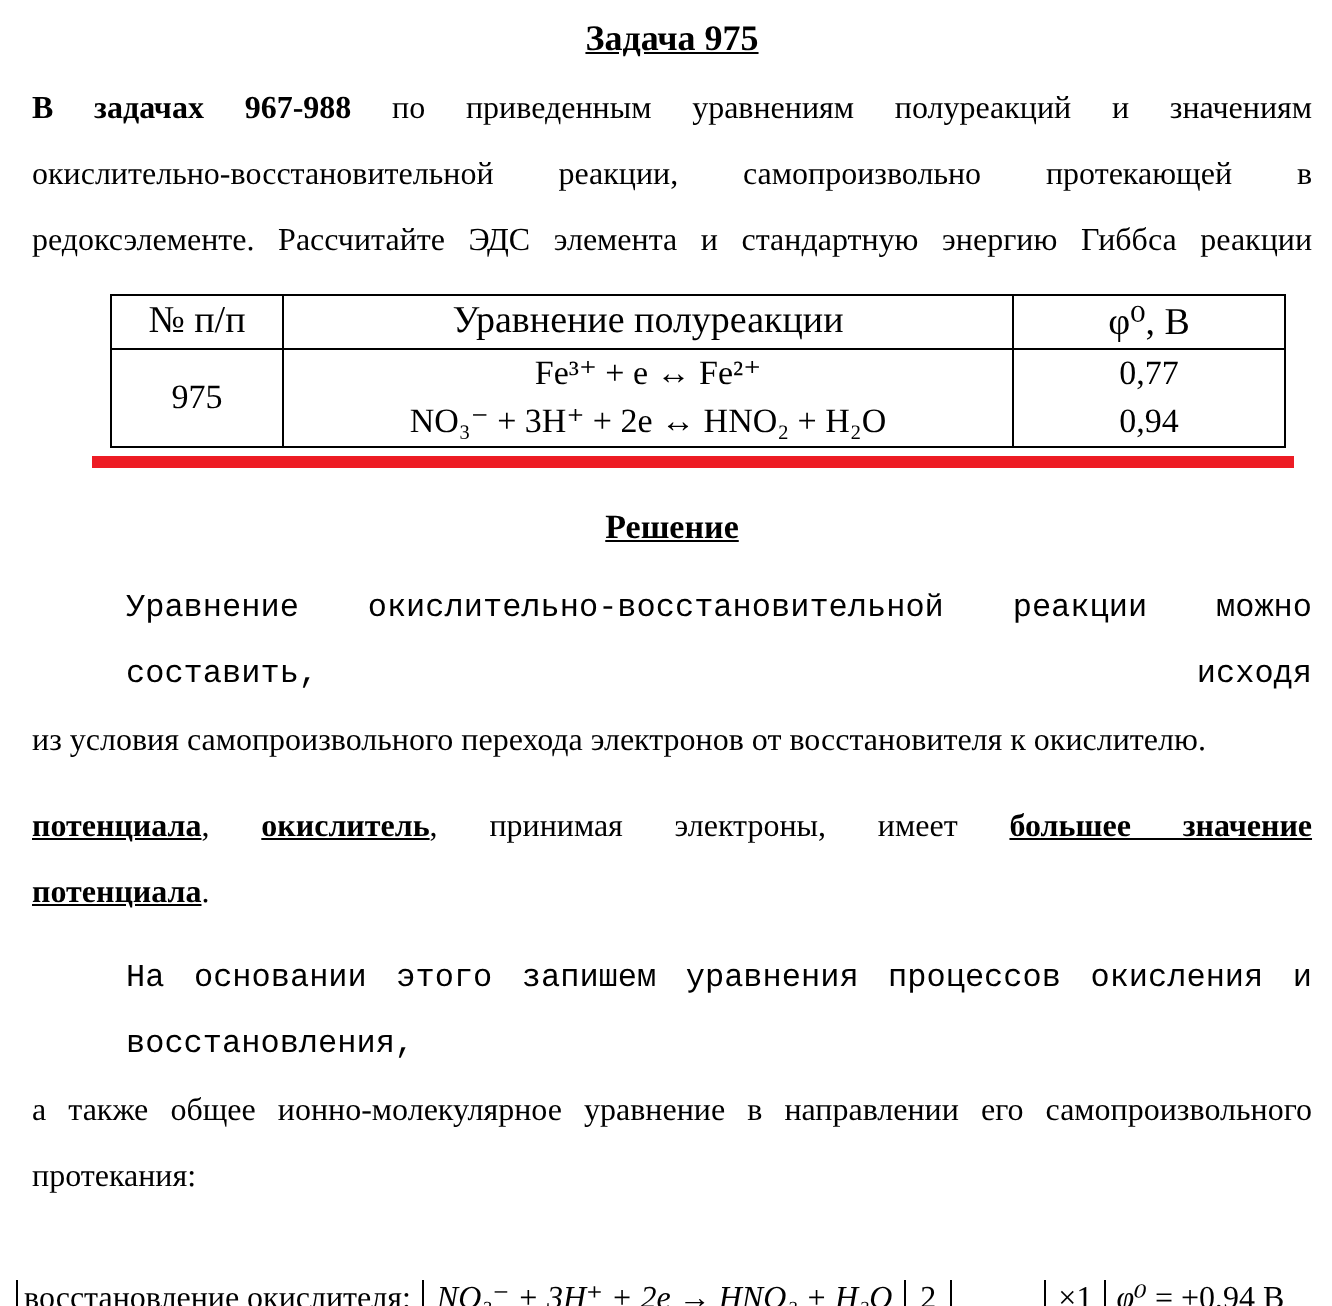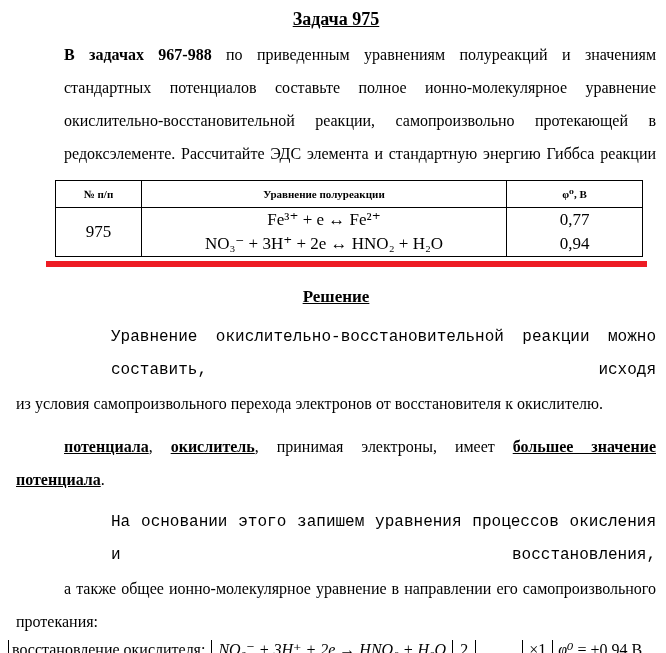--- a/index.html
+++ b/index.html
@@ -11,29 +11,29 @@
   }
   .page { position:absolute; inset:0; padding:6px 10px 0 16px; box-sizing:border-box; }
 
   .title { text-align:center; font-weight:bold; font-size:18px; line-height:26px; margin-bottom:6px; }
   .u { text-decoration:underline; }
   .b { font-weight:bold; }
   .bu { font-weight:bold; text-decoration:underline; }
 
   .para { margin:0 0 10px 0; }
   .jline { line-height:33px; text-align:justify; }
-  .jline.just { text-align-last:justify;margin-left:48px; }
+  .jline.just { text-align-last:justify; }
   .jline.indent { padding-left:47px;font-family:Liberation Mono, monospace; }
 
   .sub { vertical-align:sub; font-size:68%; }
   .sup { vertical-align:super; font-size:68%; }
 
   .tbl { border-collapse:collapse; margin:0 0 0 39px; table-layout:fixed; width:587px; }
   .tbl th, .tbl td { border:1px solid #000; text-align:center; vertical-align:middle; padding:0; }
-  .tbl th { font-weight:bold; font-size:11px; height:26px; }
+  .tbl th { font-weight:normal; font-size:19px; height:26px; }
   .tbl td { font-size:17px; }
   .eq, .pot { line-height:24px; }
   .cell-num { font-size:17px; }
 
   .redline { height:6px; width:601px; margin:4px 0 0 30px; background:#ed1c24; }
 
   .h2 { text-align:center; font-weight:bold; font-size:17px; line-height:30px; margin:15px 0 9px 0; }
 
   .bottomline {
     position:absolute; left:8px; top:640px; height:40px;
@@ -55,21 +55,20 @@
 <div class="page">
 
   <div class="title">
     <span class="u">Задача 975</span>
   </div>
 
   <div class="para">
     <div class="jline just">
       <span class="b">В задачах 967-988</span><span> по приведенным уравнениям полуреакций и значениям</span>
     </div>
-    <div class="jline just">стандартных потенциалов составьте полное ионно-молекулярное уравнение</div>
     <div class="jline just">окислительно-восстановительной реакции, самопроизвольно протекающей в</div>
     <div class="jline just">редоксэлементе. Рассчитайте ЭДС элемента и стандартную энергию Гиббса реакции</div>
   </div>
 
   <table class="tbl">
     <colgroup>
       <col style="width:86px">
         <col style="width:365px">
         <col style="width:136px">
     </colgroup>

